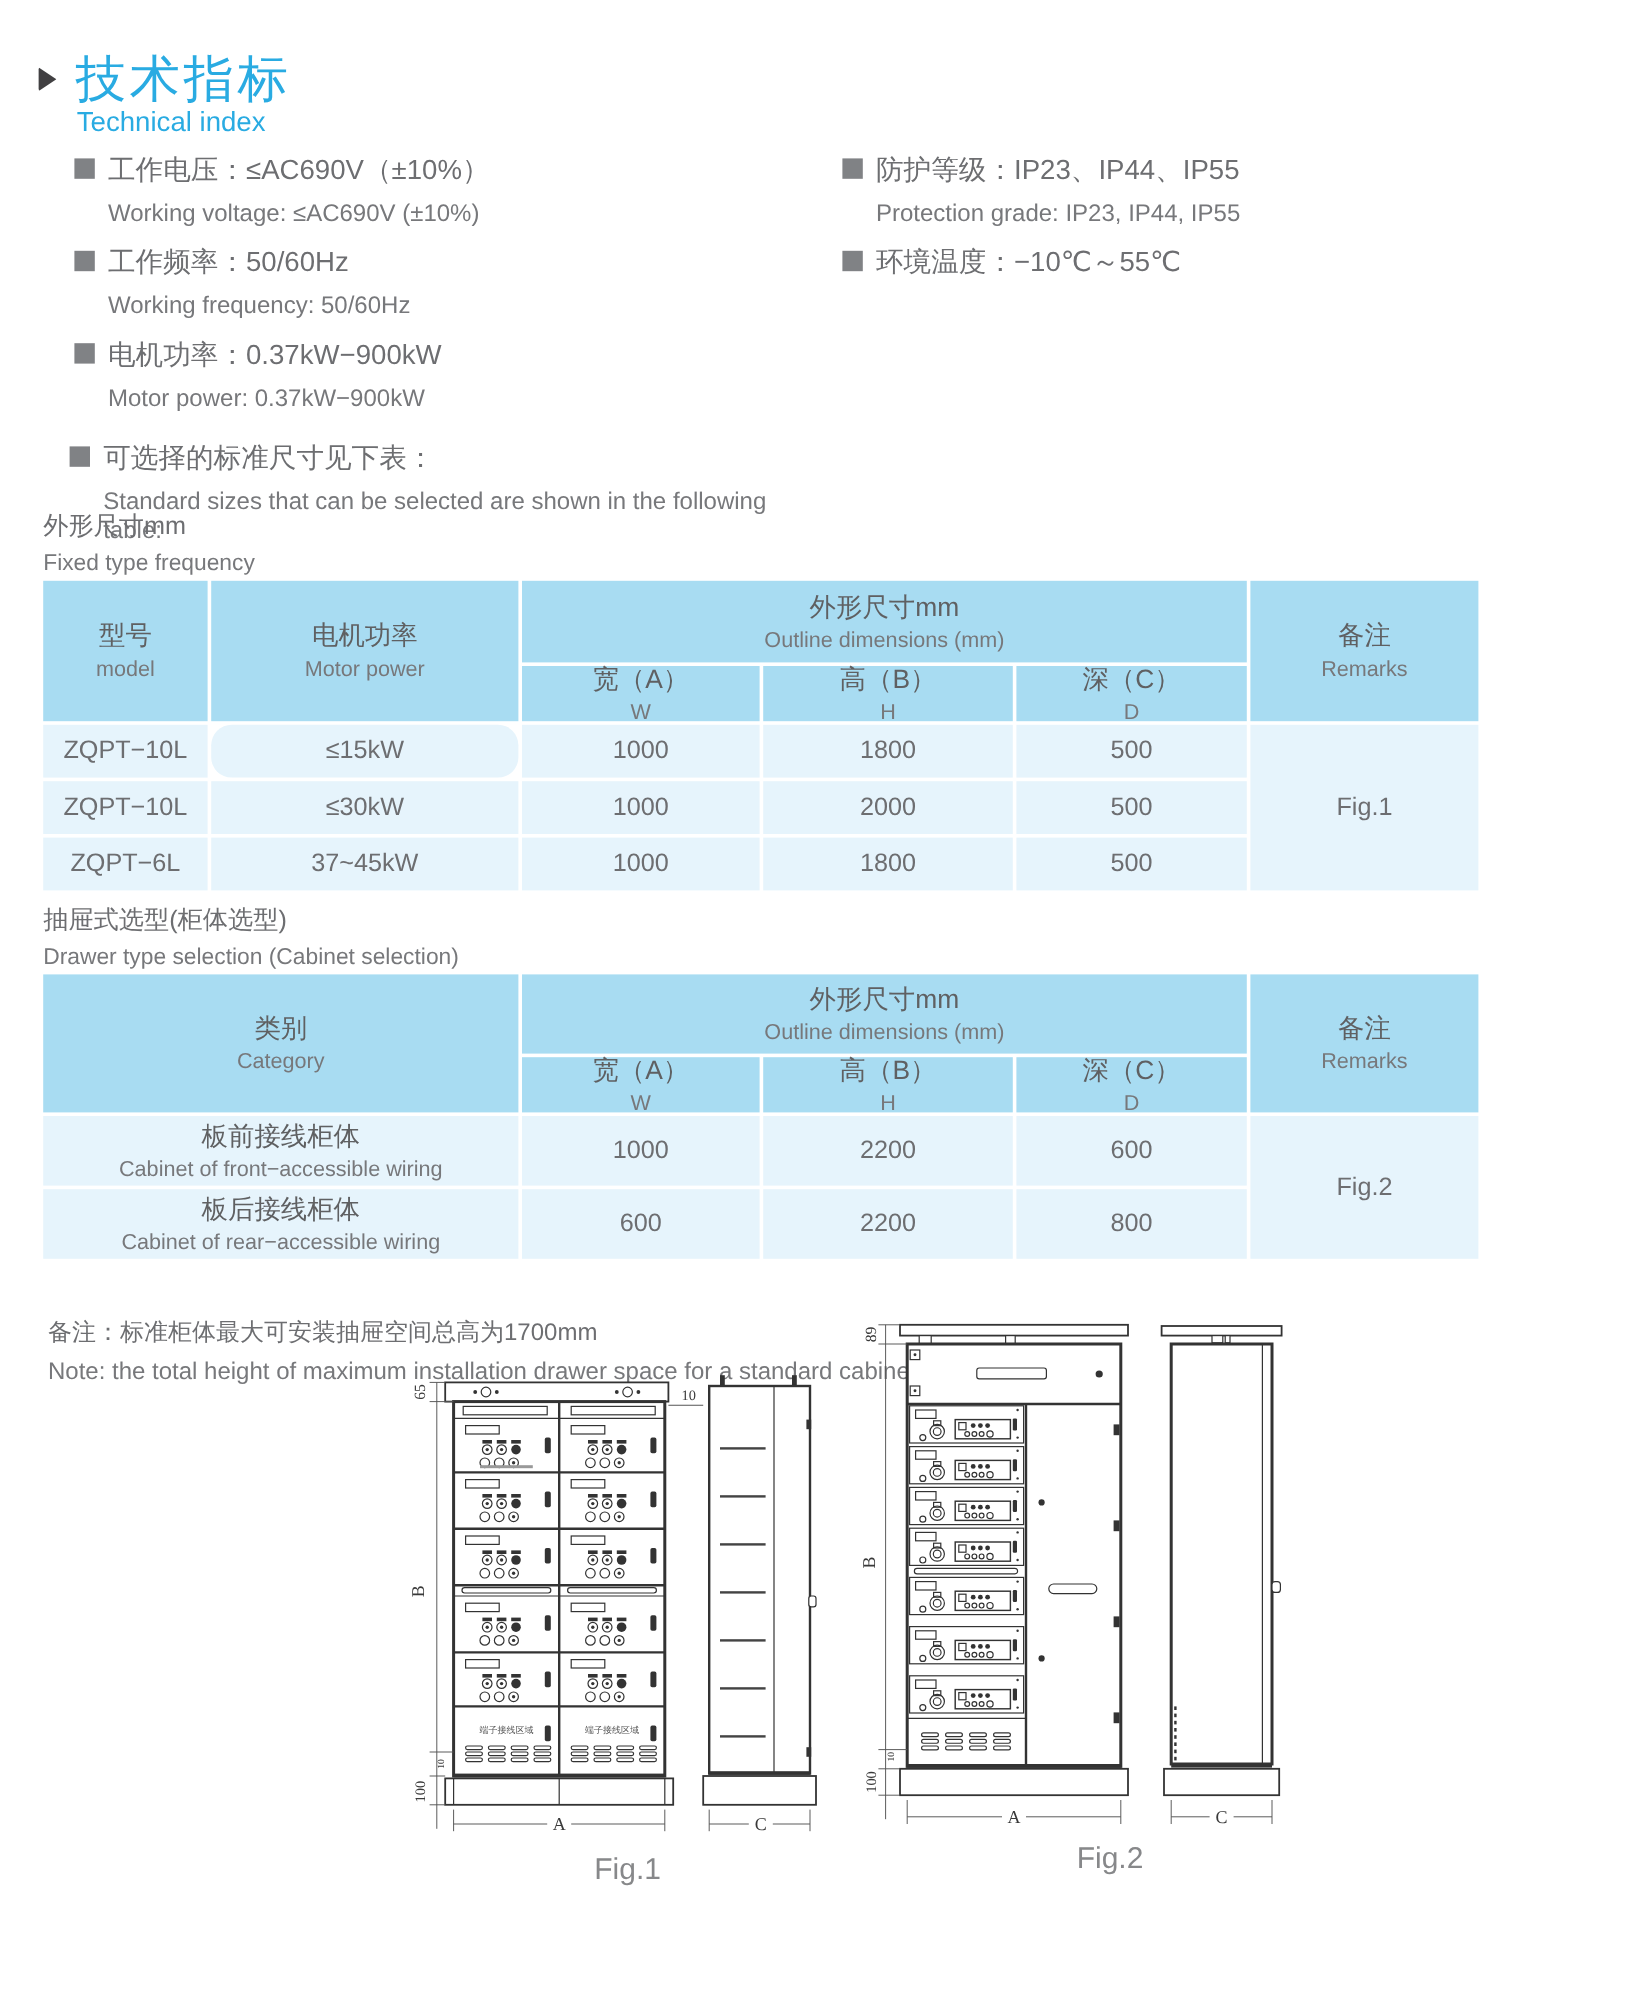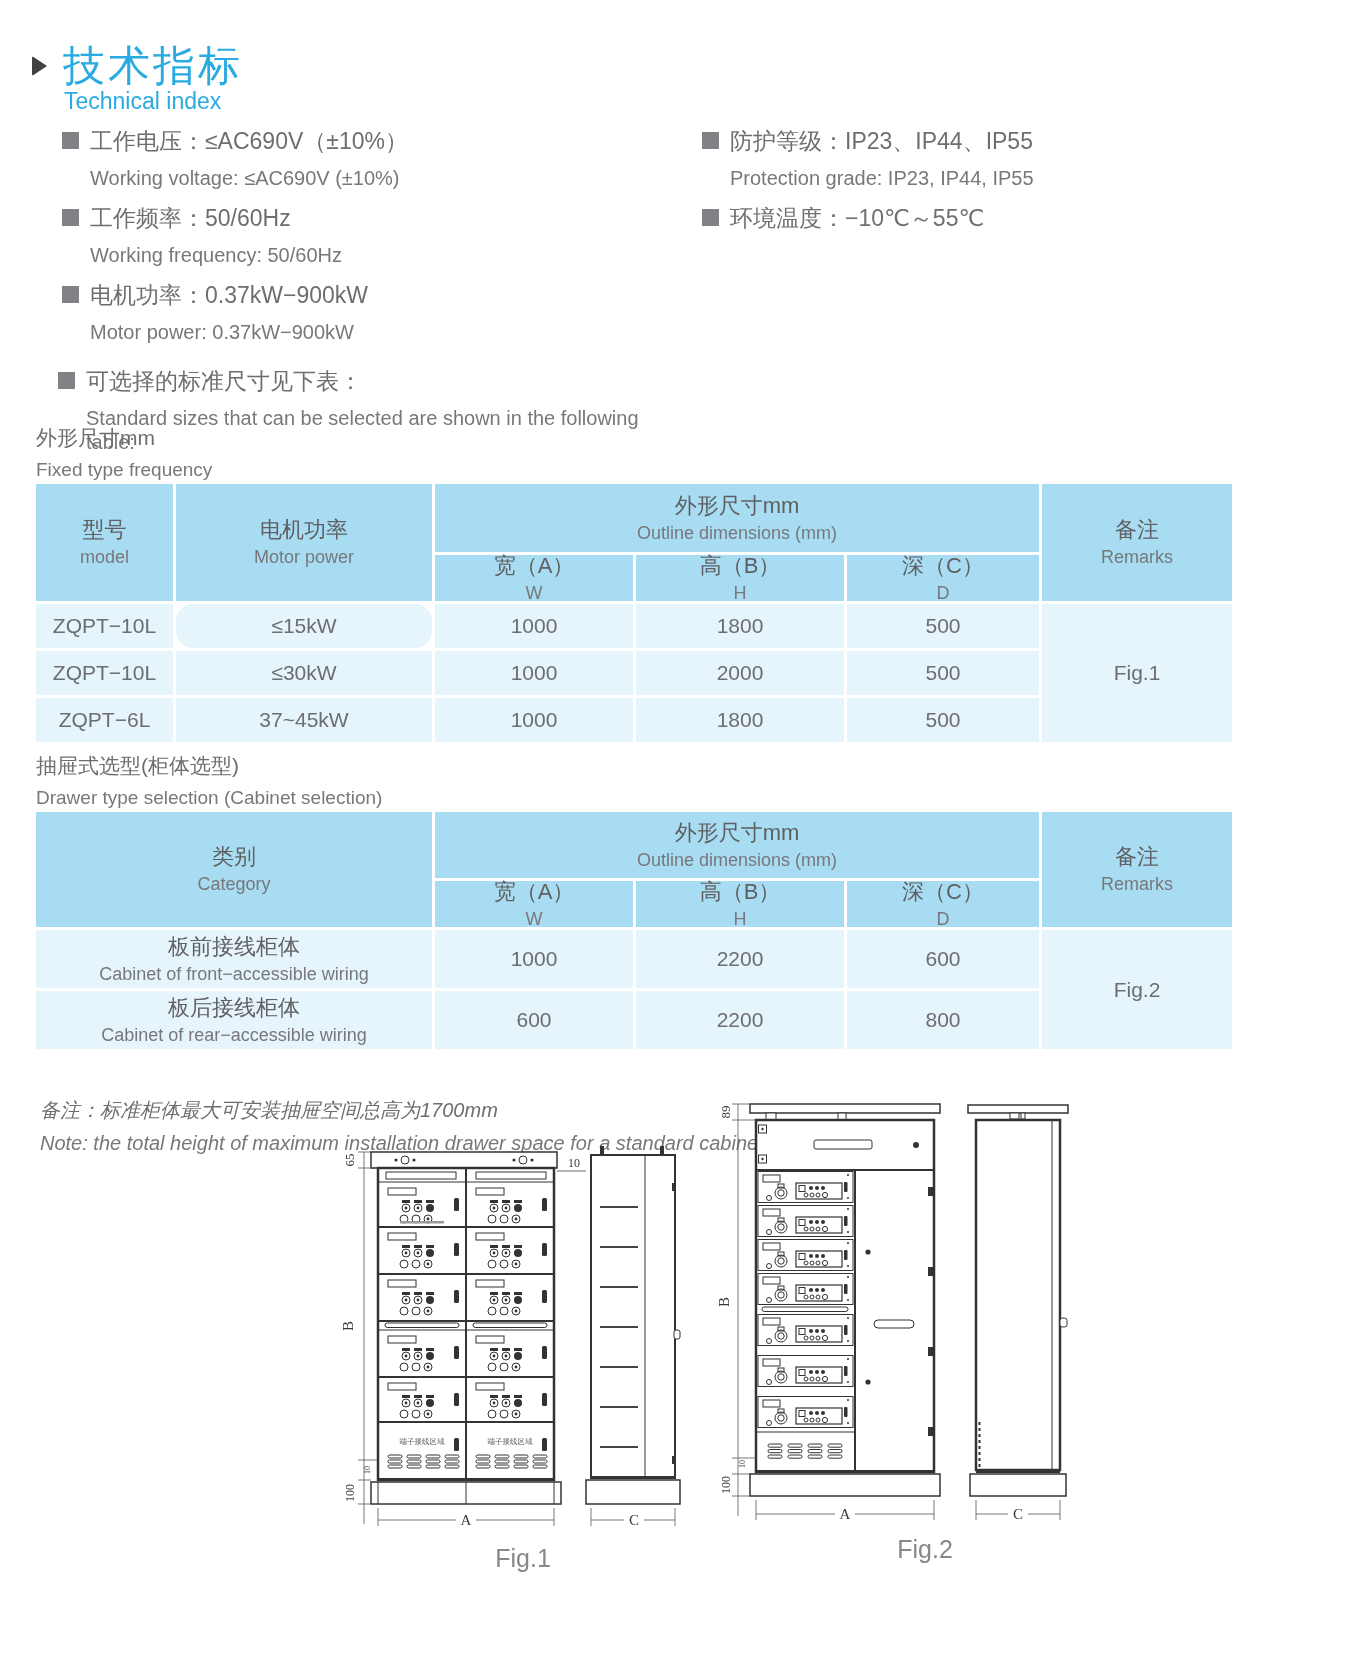--- a/index.html
+++ b/index.html
@@ -24,21 +24,21 @@
   .grid{position:absolute;display:grid;gap:3px;}
   #t1{left:36px;top:484px;grid-template-columns:137px 256px 198px 208px 192px 190px;grid-template-rows:68px 46px 44px 44px 44px;}
   #t2{left:36px;top:812px;grid-template-columns:396px 198px 208px 192px 190px;grid-template-rows:66px 46px 58px 58px;}
   .th,.td{display:flex;flex-direction:column;align-items:center;justify-content:center;text-align:center;}
   .th{background:#a8dcf2;}
   .td{background:#e6f4fc;}
   .zh{font-size:22px;line-height:26px;color:#5f6062;}
   .en{font-size:18px;line-height:22px;color:#77787b;margin-top:3px;}
   .val{font-size:21px;color:#6d6e71;}
   
-  .noteblk{position:absolute;left:40px;top:1097px;font-style:italic;}
+  .noteblk{position:absolute;left:40px;top:1097px;}
   .note-zh{font-size:20px;color:#6d6e71;}
   .note-en{font-size:20px;color:#77787b;margin-top:8px;}
   
   svg{position:absolute;}
   .figcap{position:absolute;width:200px;text-align:center;font-size:25px;color:#87888a;}
   .dimtxt{font-family:"Liberation Serif","DejaVu Serif",serif;fill:#3a3a3a;}
 </style>
 </head>
 <body>
 

